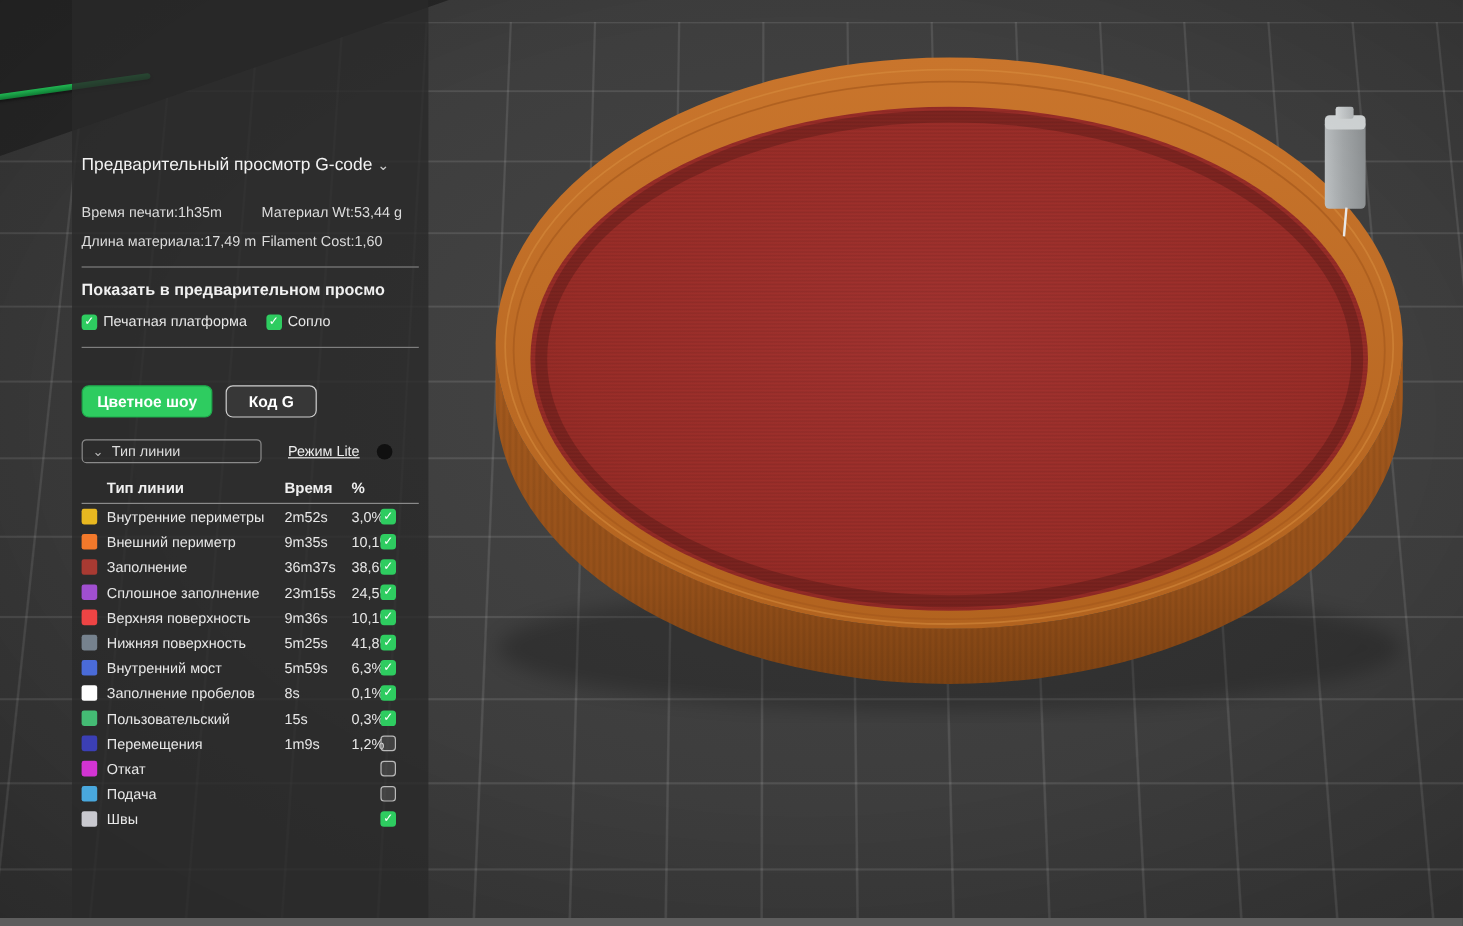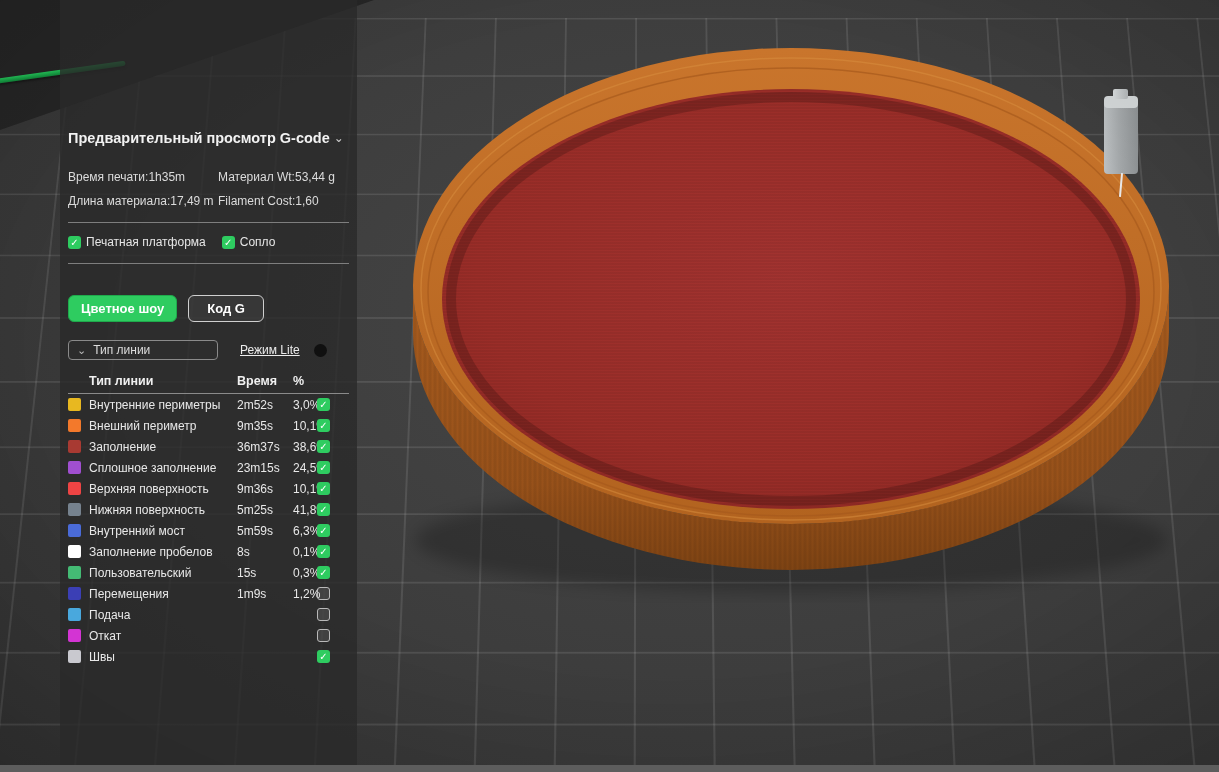--- a/index.html
+++ b/index.html
@@ -33,21 +33,21 @@
     background:linear-gradient(90deg,#d7dbdc,#b2b6b8);}
   .strand{position:absolute;left:1120px;top:173px;width:2px;height:24px;background:#e8e8e8;transform:rotate(5deg);}
   .vignette{position:absolute;inset:0;pointer-events:none;
     background:radial-gradient(ellipse at 55% 45%, rgba(0,0,0,0) 55%, rgba(0,0,0,0.18) 100%);}
   .bottom-bar{position:absolute;left:0;bottom:0;width:100%;height:7px;background:#5d5d5d;z-index:40;}
 
   
   .panel{position:absolute;left:60px;top:0;bottom:0;width:297px;z-index:20;
     background:rgba(41,41,41,0.80);box-sizing:border-box;padding:130px 8px 0 8px;}
   .panel-title-row{display:flex;align-items:center;white-space:nowrap;overflow:hidden;}
-  .panel-title{font-size:14.5px;font-weight:bold;color:#f2f2f2;}
+  .panel-title{font-size:14.5px;font-weight:normal;color:#f2f2f2;}
   .chev{margin-left:4px;font-size:12px;color:#cfcfcf;}
   .stats{display:grid;grid-template-columns:150px 1fr;row-gap:10px;margin-top:24px;
     font-size:12px;color:#dcdcdc;white-space:nowrap;}
   .divider{border-top:1px solid #7e7e7e;margin-top:14px;}
   .section-title{margin-top:11px;font-size:13.5px;font-weight:bold;color:#f0f0f0;
     white-space:nowrap;overflow:hidden;}
   .cb-row{display:flex;gap:16px;margin-top:12px;font-size:12px;align-items:center;}
   .cbitem{display:flex;align-items:center;cursor:pointer;}
   .cb{width:13px;height:13px;border-radius:3px;margin-right:5px;flex:none;
     font-size:10px;line-height:13px;text-align:center;color:#fff;box-sizing:border-box;}
@@ -149,20 +149,21 @@
 
   <div class="stats">
     <div><span>Время печати:</span><span>1h35m</span></div>
     <div><span>Материал Wt:</span><span>53,44 g</span></div>
     <div><span>Длина материала:</span><span>17,49 m</span></div>
     <div><span>Filament Cost:</span><span>1,60</span></div>
   </div>
 
   <div class="divider"></div>
 
+  <div class="section-title">Показать в предварительном просмо</div>
 
   <div class="cb-row" id="show-checkboxes">
   <label class="cbitem">
     <span class="cb checked">✓</span>
     <span class="cbl">Печатная платформа</span>
   </label>
 
   <label class="cbitem">
     <span class="cb checked">✓</span>
     <span class="cbl">Сопло</span>
@@ -266,35 +267,35 @@
 
   <div class="lrow">
     <span class="swatch" style="background: rgb(59, 63, 181);"></span>
     <span class="lname">Перемещения</span>
     <span class="ltime">1m9s</span>
     <span class="lpct">1,2%</span>
     <span class="lchk unchecked"></span>
   </div>
 
   <div class="lrow">
+    <span class="swatch" style="background: rgb(211, 52, 211);"></span>
+    <span class="lname">Откат</span>
+    <span class="ltime"></span>
+    <span class="lpct"></span>
+    <span class="lchk unchecked"></span>
+  </div>
+
+  <div class="lrow">
     <span class="swatch" style="background: rgb(73, 168, 221);"></span>
     <span class="lname">Подача</span>
     <span class="ltime"></span>
     <span class="lpct"></span>
     <span class="lchk unchecked"></span>
   </div>
 
-  <div class="lrow">
-    <span class="swatch" style="background: rgb(211, 52, 211);"></span>
-    <span class="lname">Откат</span>
-    <span class="ltime"></span>
-    <span class="lpct"></span>
-    <span class="lchk unchecked"></span>
-  </div>
-
 
   <div class="lrow">
     <span class="swatch" style="background: rgb(201, 201, 207);"></span>
     <span class="lname">Швы</span>
     <span class="ltime"></span>
     <span class="lpct"></span>
     <span class="lchk checked">✓</span>
   </div>
 </div>
 </div>

